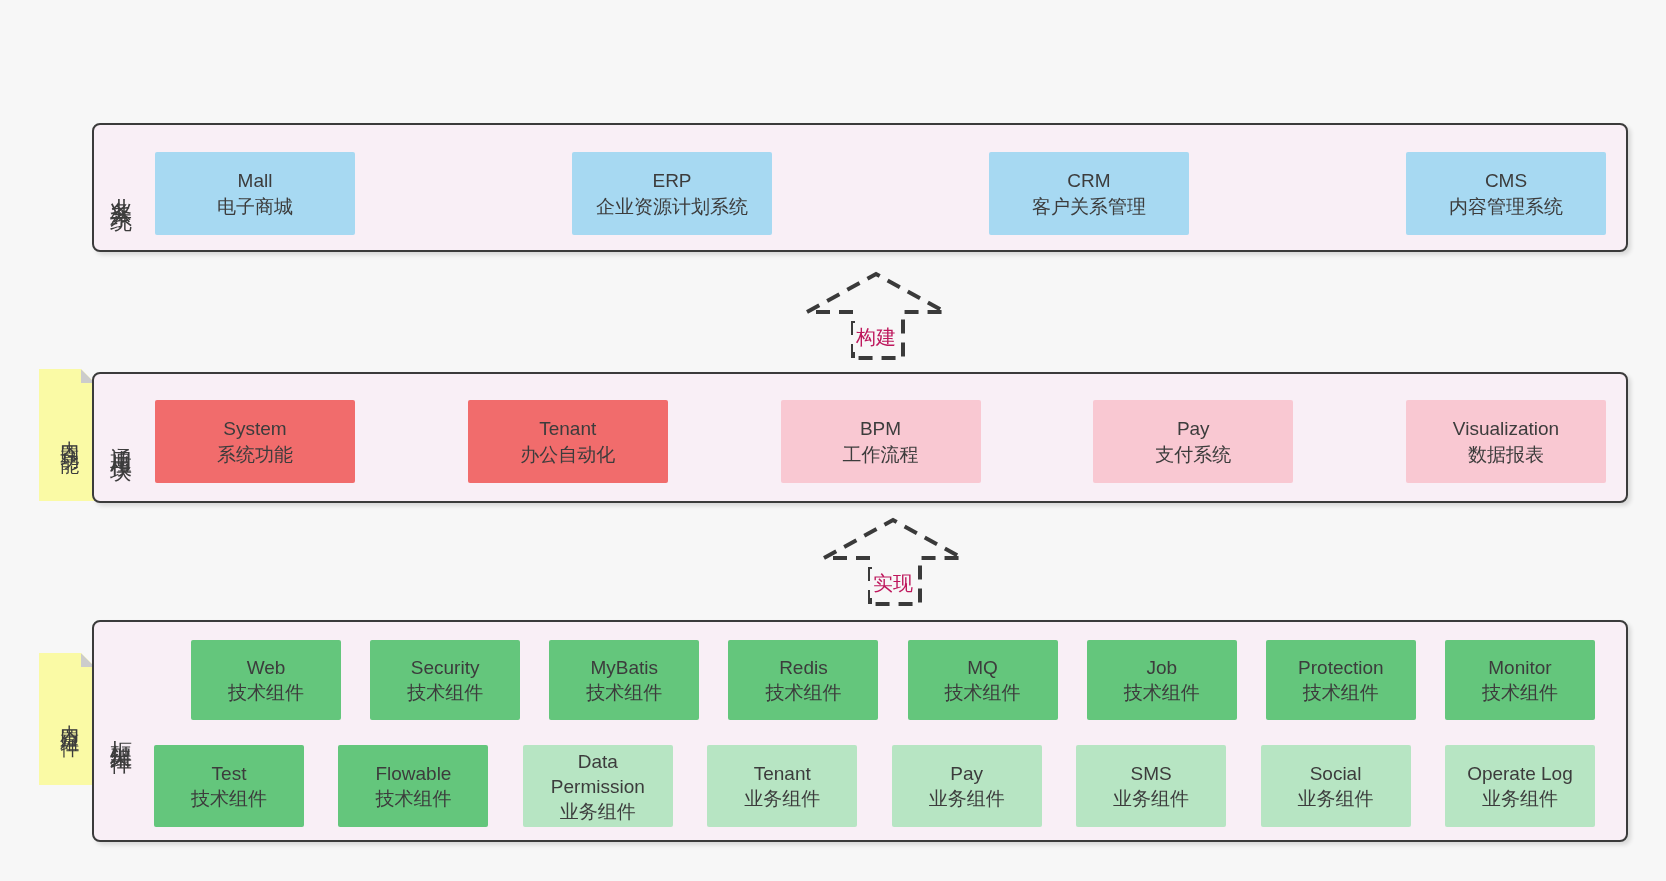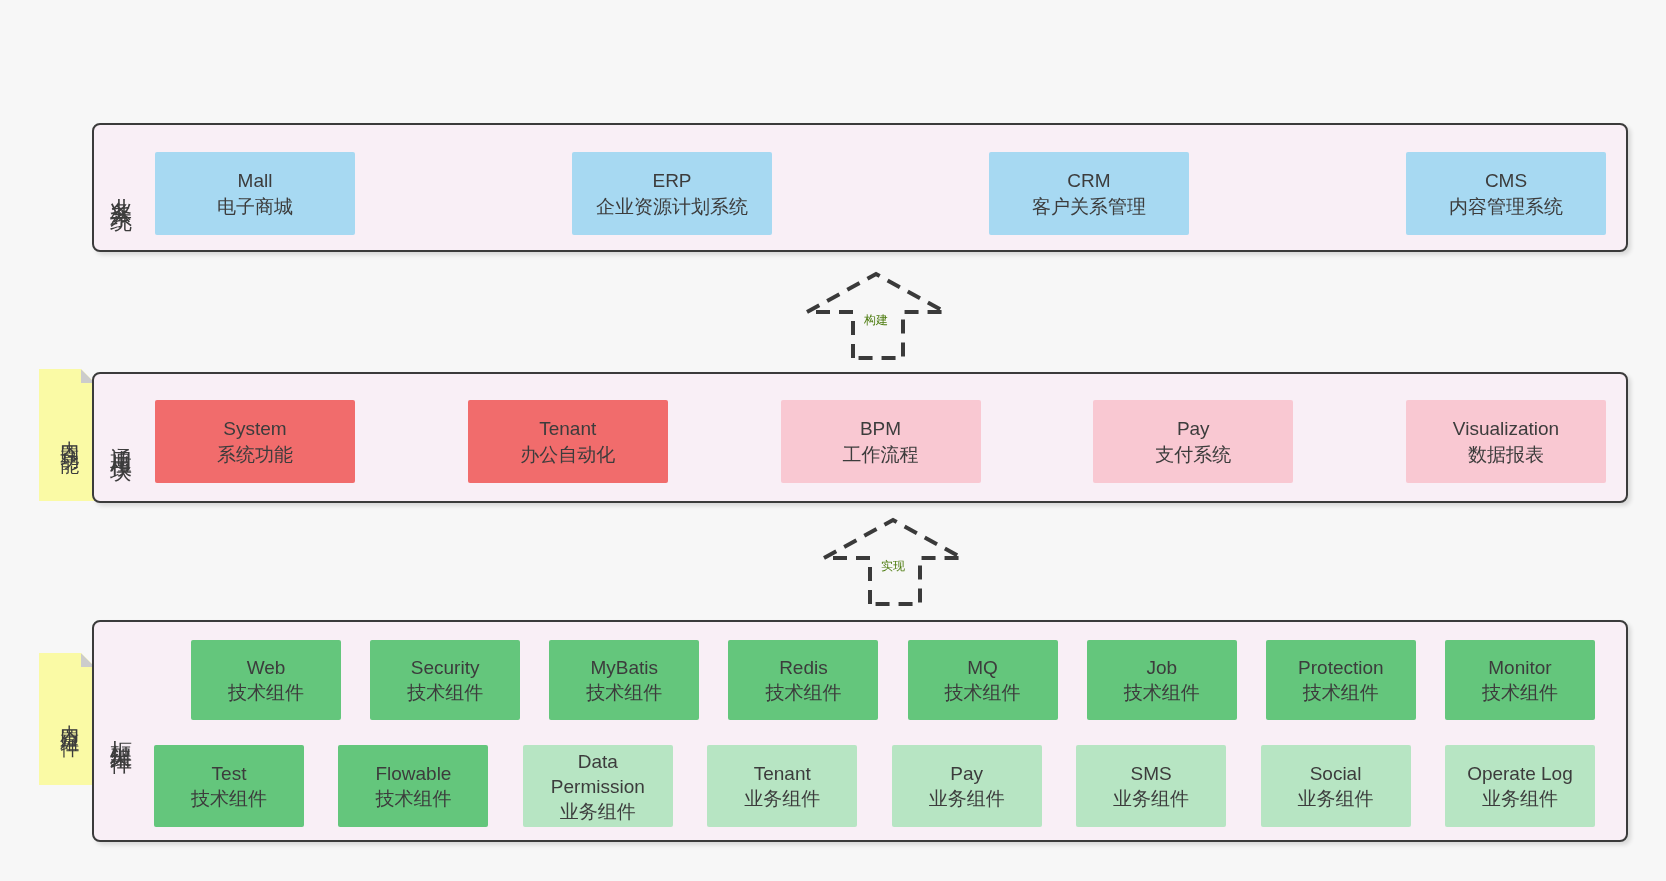--- a/index.html
+++ b/index.html
@@ -68,23 +68,23 @@
   .box.pink        { background:var(--pink,#f9c8d2); }
   .box.green       { background:var(--green,#64c67c); }
   .box.green-light { background:var(--green_light,#b7e5c3); }
 
   
   .arrow { position:absolute; width:144px; height:90px; }
   #arrow-0 { left:804px; top:271px; }
   #arrow-1 { left:821px; top:517px; }
   .arrow svg { position:absolute; inset:0; }
   .arrow-label {
-    position:absolute; left:50%; top:40px; transform:translateX(-50%);
+    position:absolute; left:50%; top:52px; transform:translateX(-50%);
     background:var(--page_bg,#f7f7f7); padding:1px 3px;
-    font-size:12px; color:#4d7c0f; white-space:nowrap;
+    font-size:20px; color:#be185d; white-space:nowrap;
   }
 </style>
 </head>
 <body>
 
 <div class="stage">
 
   <div class="sticky" id="sticky-1">
     <div class="fold"></div>
     <div class="sticky-text">内置功能</div>

